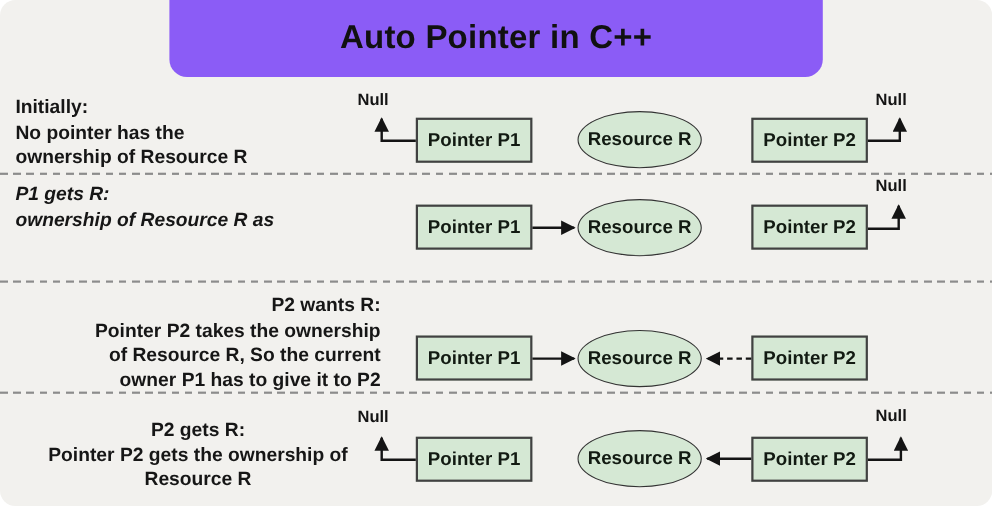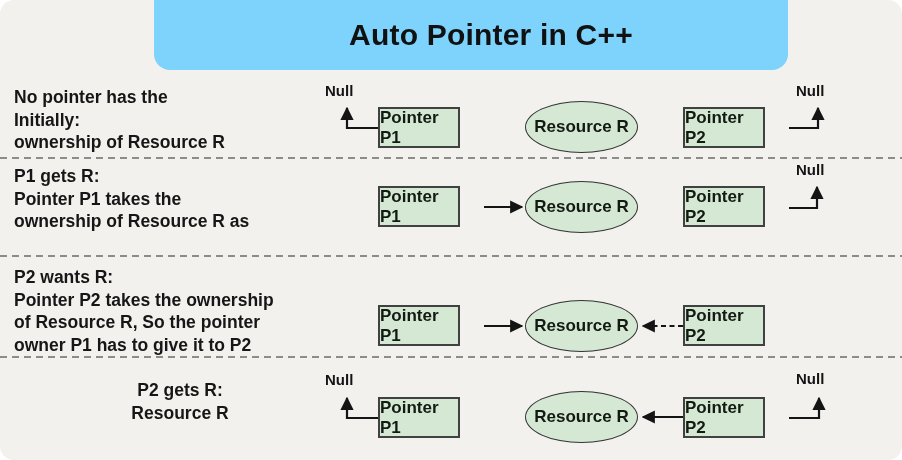--- a/index.html
+++ b/index.html
@@ -3,40 +3,40 @@
 <meta charset="utf-8">
 <style>
   html,body{margin:0;padding:0;background:#ffffff;}
   body{font-family:"Liberation Sans","DejaVu Sans",sans-serif;}
   .page{
     position:relative;width:902px;height:460px;background:#f2f1ee;
     border-radius:14px;overflow:hidden;
   }
   .title-card{
     position:absolute;left:154px;top:0;width:594px;height:70px;
-    background:#7dd3fc;border-radius:0 0 16px 16px;
-    display:flex;align-items:center;justify-content:center;padding-left:40px;
+    background:#8b5cf6;border-radius:0 0 16px 16px;
+    display:flex;align-items:center;justify-content:center;
   }
   .title-card h1{
     margin:0;font-size:30px;font-weight:700;color:#111111;letter-spacing:.2px;
   }
   .section-text{
     position:absolute;left:14px;width:332px;
     font-size:17.5px;font-weight:700;color:#161616;line-height:22.5px;
   }
   .separator{
     position:absolute;left:0;width:902px;height:2px;
     background:repeating-linear-gradient(to right,#8c8c8c 0,#8c8c8c 7px,transparent 7px,transparent 12px);
   }
   .node{
     position:absolute;display:flex;align-items:center;justify-content:center;
     background:#d5e8d4;color:#121a12;font-size:17px;font-weight:700;
     box-sizing:border-box;
   }
-  .rect-node{width:82px;height:41px;border:2px solid #414141;}
+  .rect-node{width:106px;height:41px;border:2px solid #414141;}
   .ellipse-node{width:113px;height:52px;border:1.6px solid #333333;border-radius:50%;}
   .col-p1{left:378px;}
   .col-p2{left:683px;}
   .col-res{left:525px;}
   .null-label{
     position:absolute;width:44px;text-align:left;
     font-size:15px;font-weight:700;color:#141414;line-height:16px;
   }
   .overlay{position:absolute;left:0;top:0;width:902px;height:460px;pointer-events:none;}
   .conn{stroke:#141414;stroke-width:2.2;fill:none;}
@@ -45,37 +45,37 @@
 </head>
 <body>
 
 <div class="page">
 
   <div class="title-card">
     <h1>Auto Pointer in C++</h1>
   </div>
 
   <div class="section-text" style="top:86px;">
+    <div>Initially:</div>
     <div>No pointer has the</div>
-    <div>Initially:</div>
     <div>ownership of Resource R</div>
   </div>
-  <div class="section-text" style="top:165px;">
+  <div class="section-text" style="top:165px;font-style:italic;">
     <div>P1 gets R:</div>
-    <div>Pointer P1 takes the</div>
     <div>ownership of Resource R as</div>
   </div>
-  <div class="section-text" style="top:266px;">
+  <div class="section-text" style="top:266px;text-align:right;">
     <div>P2 wants R:</div>
     <div>Pointer P2 takes the ownership</div>
-    <div>of Resource R, So the pointer</div>
+    <div>of Resource R, So the current</div>
     <div>owner P1 has to give it to P2</div>
   </div>
   <div class="section-text" style="top:379px;text-align:center;">
     <div>P2 gets R:</div>
+    <div>Pointer P2 gets the ownership of</div>
     <div>Resource R</div>
   </div>
 
   <div class="separator" style="top:157px;"></div>
   <div class="separator" style="top:255px;"></div>
   <div class="separator" style="top:356px;"></div>
 
   <div class="node rect-node col-p1" style="top:107px;">Pointer P1</div>
   <div class="node ellipse-node col-res" style="top:101px;">Resource R</div>
   <div class="node rect-node col-p2" style="top:107px;">Pointer P2</div>

